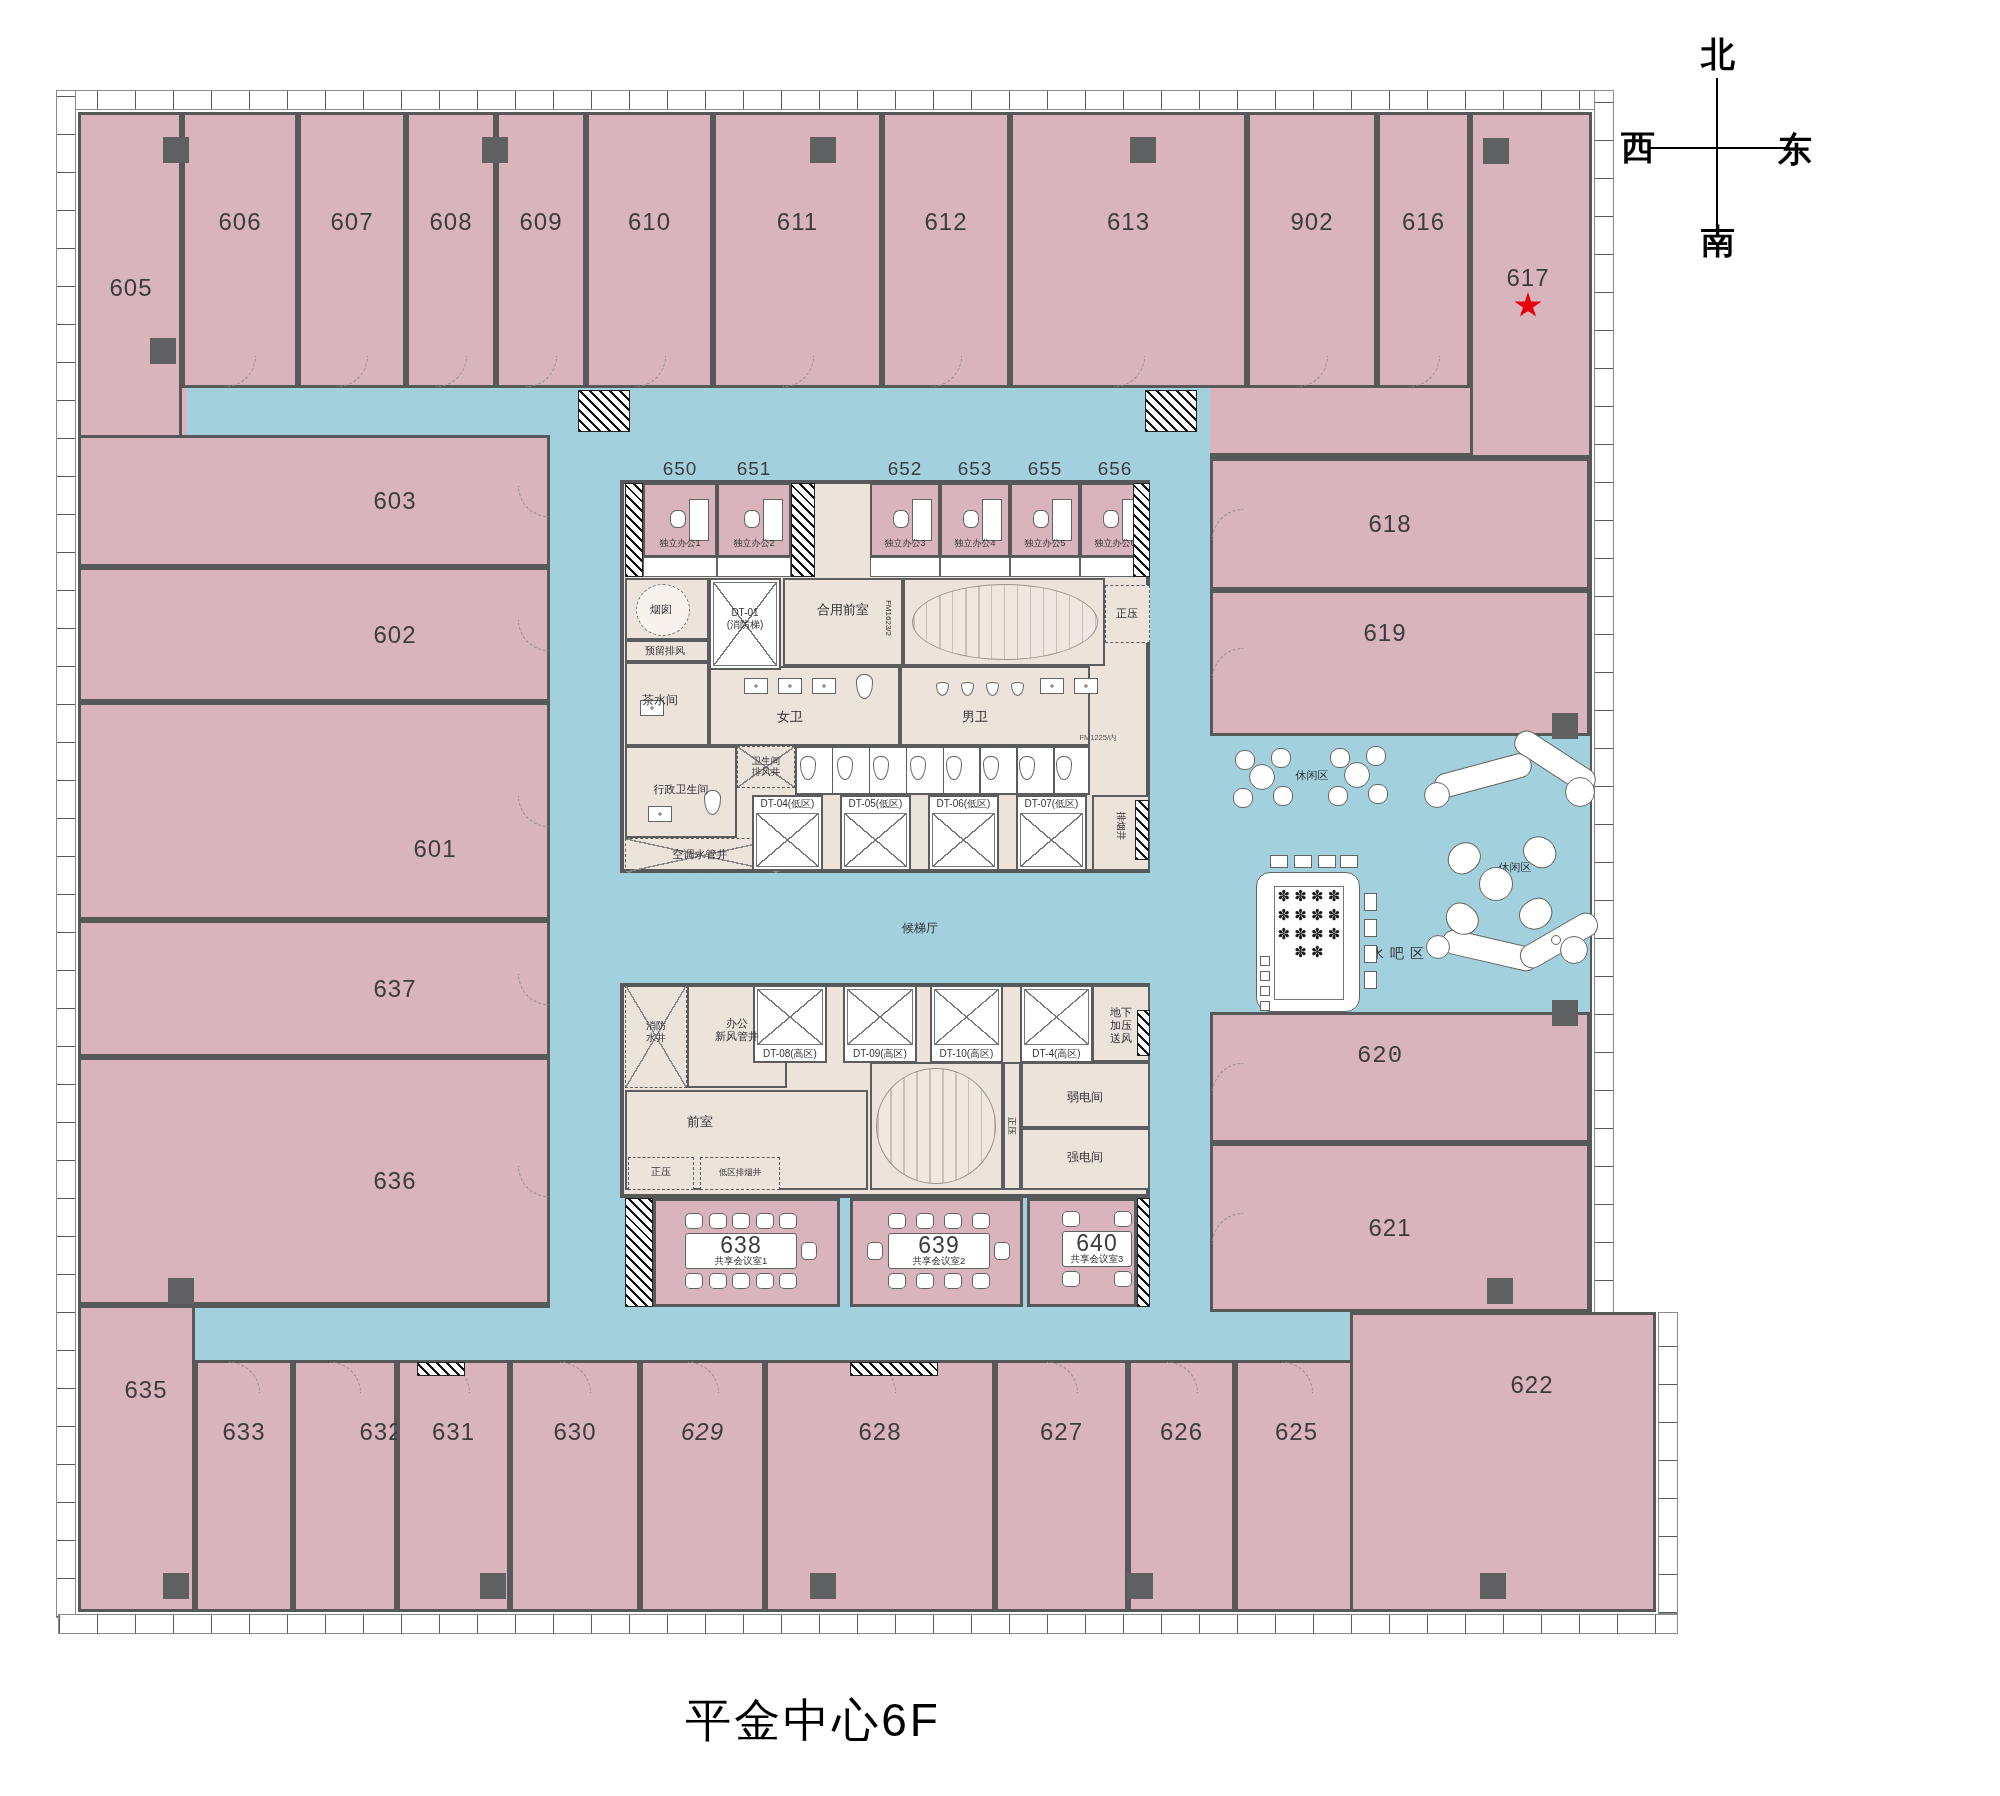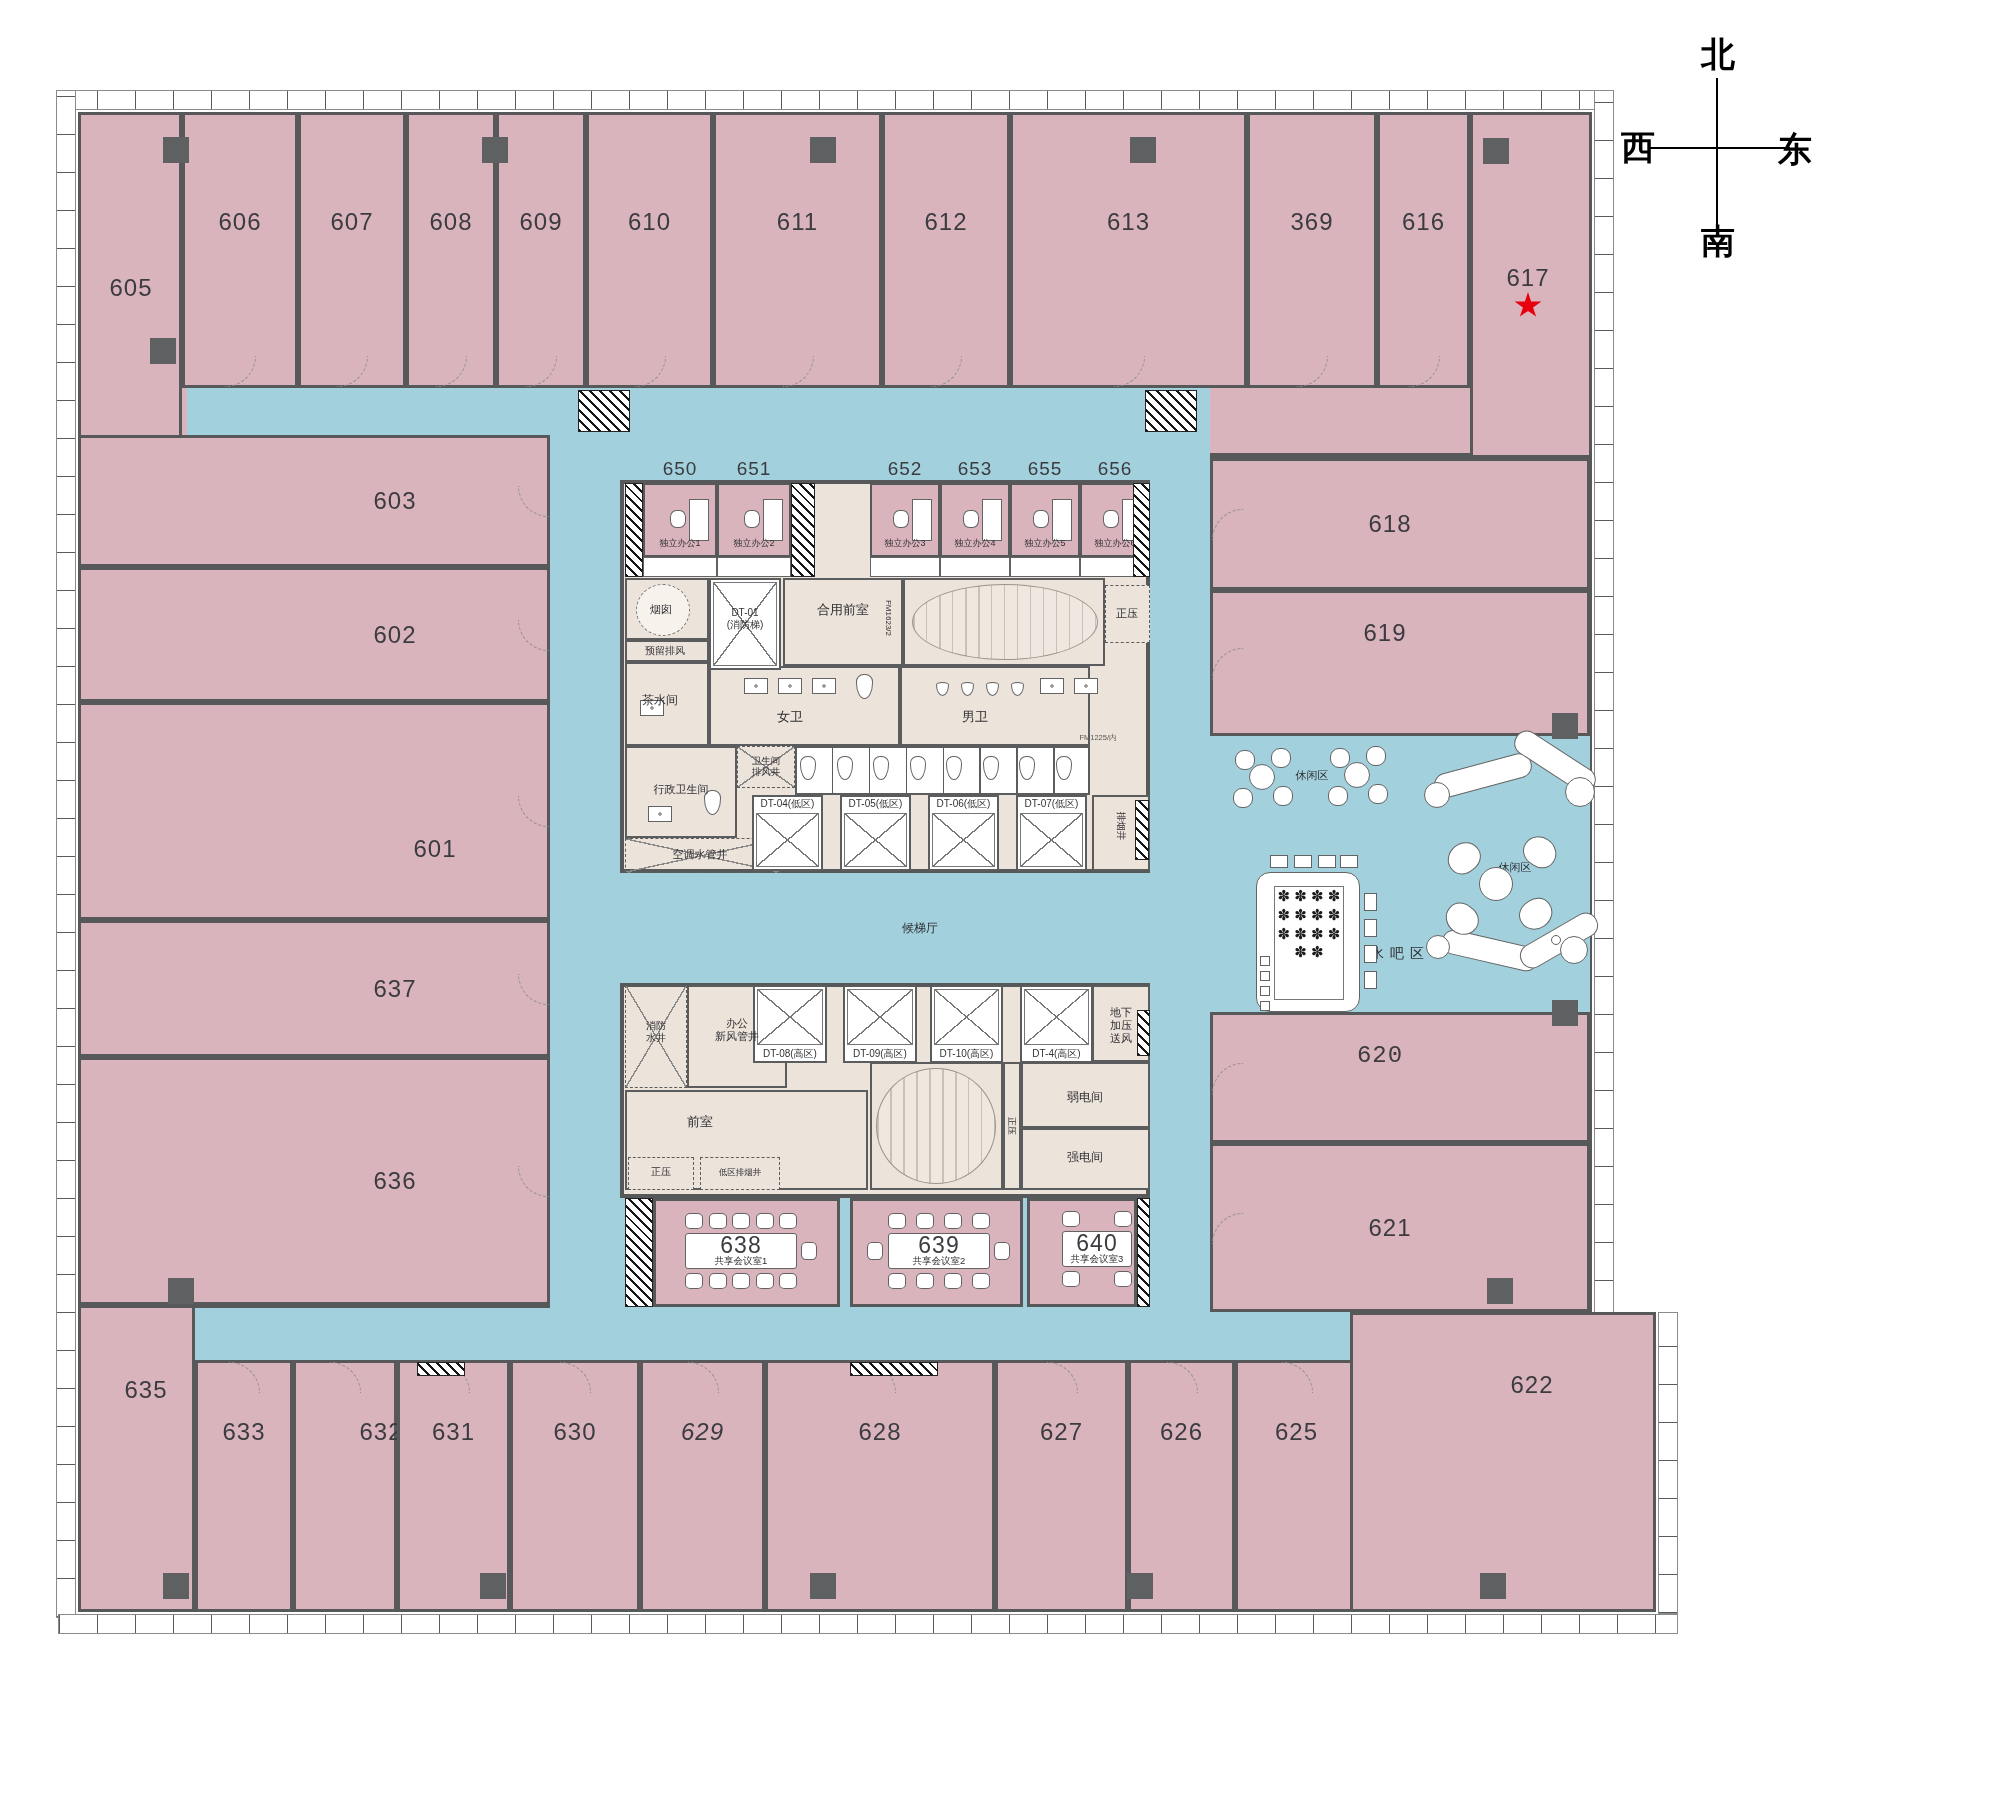--- a/index.html
+++ b/index.html
@@ -87,21 +87,21 @@
       <div class="room" style="left: 713px; top: 112px; width: 169px; height: 276px;"></div>
       <div class="roomnum" style="left: 797.5px; top: 222px;">611</div>
       <div class="door" style="left: 782.5px; top: 356px; transform: rotate(180deg);"></div>
       <div class="room" style="left: 882px; top: 112px; width: 128px; height: 276px;"></div>
       <div class="roomnum" style="left: 946px; top: 222px;">612</div>
       <div class="door" style="left: 931px; top: 356px; transform: rotate(180deg);"></div>
       <div class="room" style="left: 1010px; top: 112px; width: 237px; height: 276px;"></div>
       <div class="roomnum" style="left: 1128.5px; top: 222px;">613</div>
       <div class="door" style="left: 1113.5px; top: 356px; transform: rotate(180deg);"></div>
       <div class="room" style="left: 1247px; top: 112px; width: 130px; height: 276px;"></div>
-      <div class="roomnum" style="left: 1312px; top: 222px;">369</div>
+      <div class="roomnum" style="left: 1312px; top: 222px;">902</div>
       <div class="door" style="left: 1297px; top: 356px; transform: rotate(180deg);"></div>
       <div class="room" style="left: 1377px; top: 112px; width: 93px; height: 276px;"></div>
       <div class="roomnum" style="left: 1423.5px; top: 222px;">616</div>
       <div class="door" style="left: 1408.5px; top: 356px; transform: rotate(180deg);"></div>
       <div class="room" style="left: 1470px; top: 112px; width: 122px; height: 346px;"></div>
       <div class="roomnum" style="left: 1528px; top: 278px;">617</div>
       <div class="star" style="left: 1514px; top: 292px;"></div>
       <div class="room" style="left: 78px; top: 435px; width: 472px; height: 132px;"></div>
       <div class="roomnum" style="left: 395px; top: 501px;">603</div>
       <div class="door" style="left: 518px; top: 486px; transform: rotate(270deg);"></div>
@@ -427,13 +427,14 @@
 
   <div>
     <div class="compass-line" style="left:1716px;top:78px;width:2px;height:148px;"></div>
     <div class="compass-line" style="left:1648px;top:147px;width:142px;height:2px;"></div>
     <span class="compass-lbl" style="left:1718px;top:55px;">北</span>
     <span class="compass-lbl" style="left:1718px;top:242px;">南</span>
     <span class="compass-lbl" style="left:1638px;top:148px;">西</span>
     <span class="compass-lbl" style="left:1795px;top:150px;">东</span>
   </div>
 
+  <div id="title">平金中心6F</div>
 </div>
 
 </body></html>

